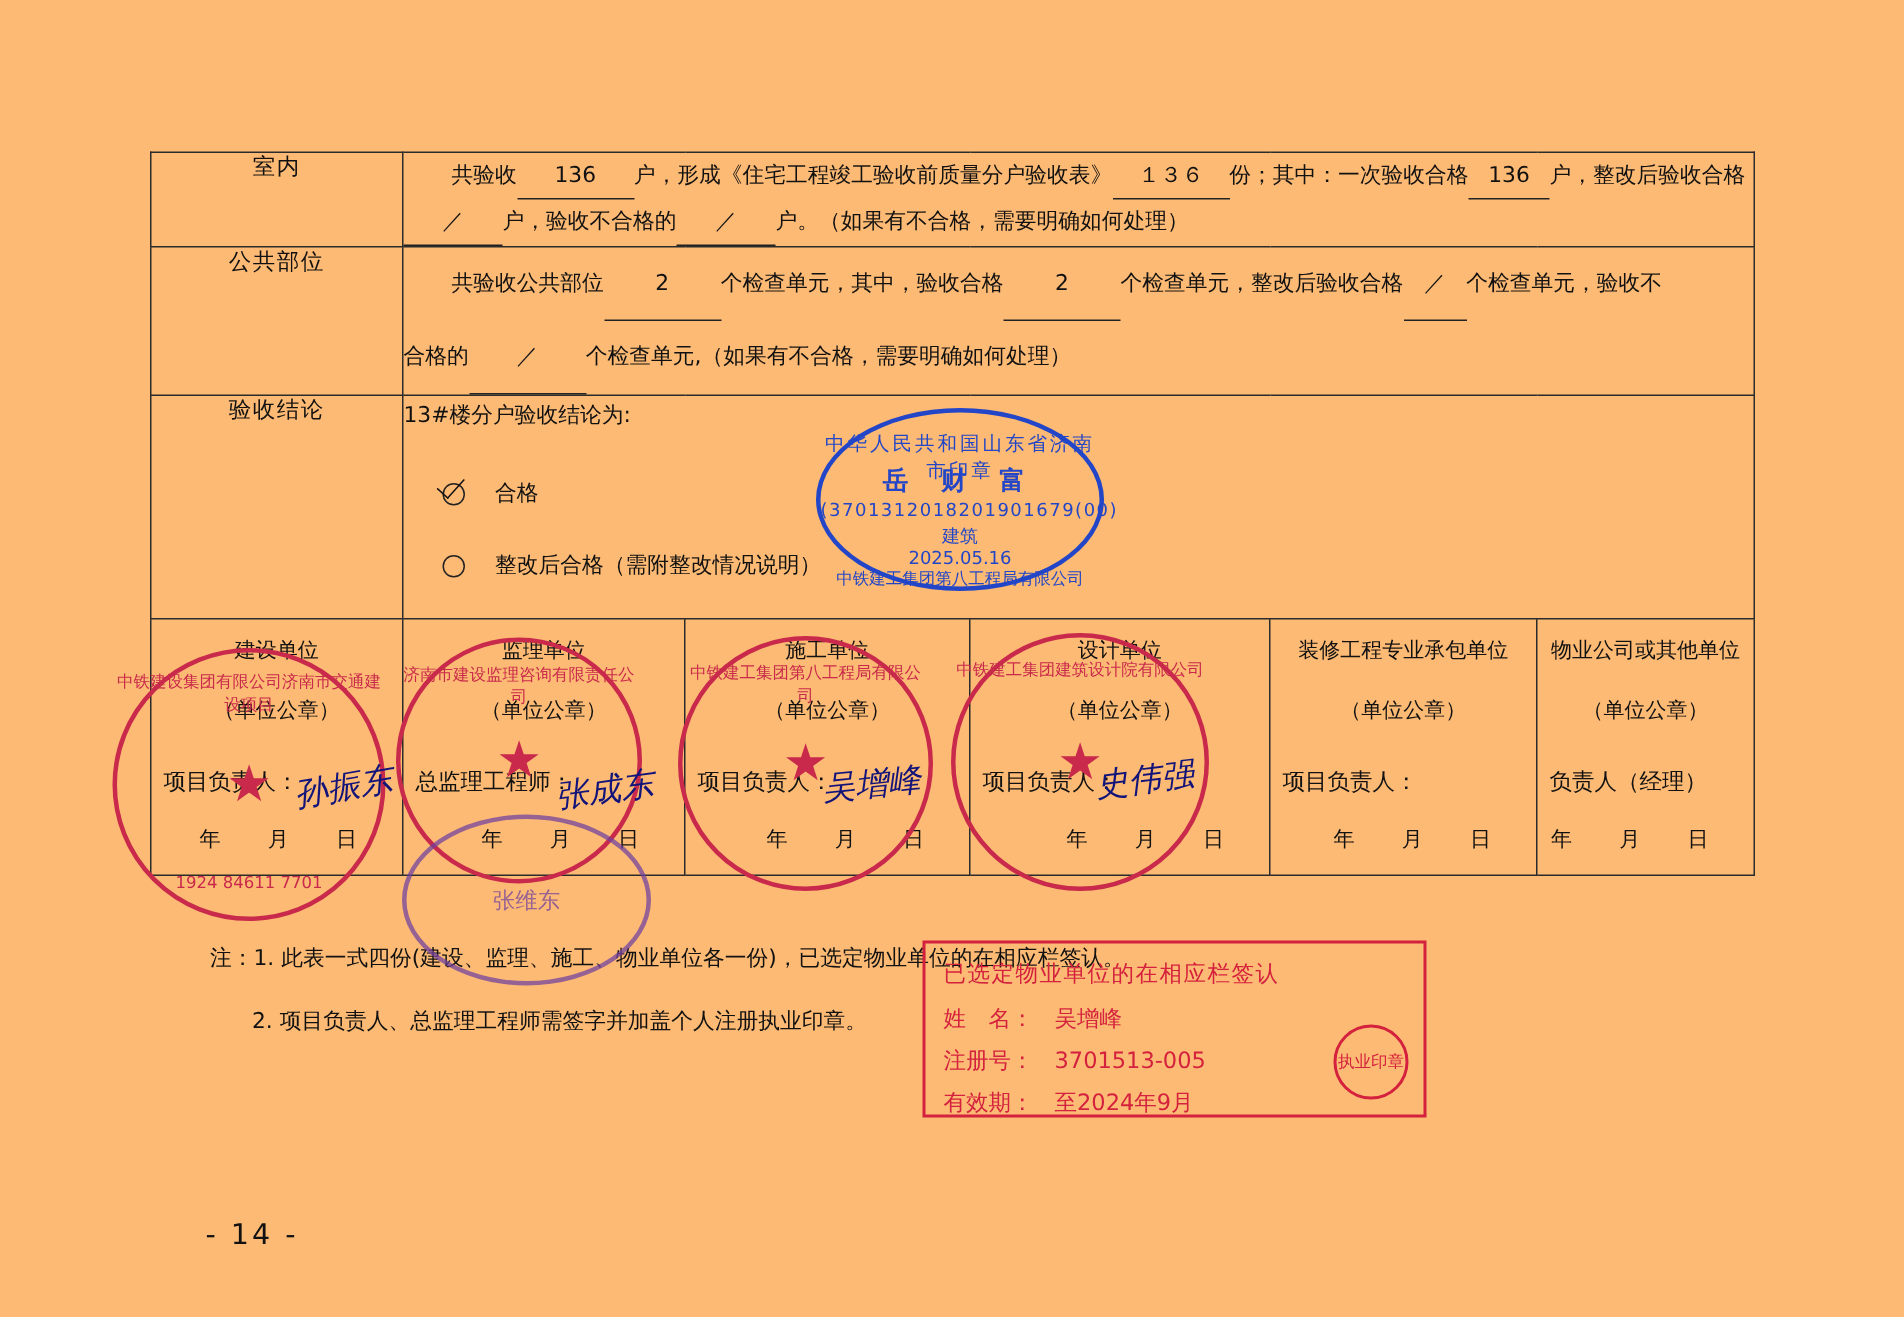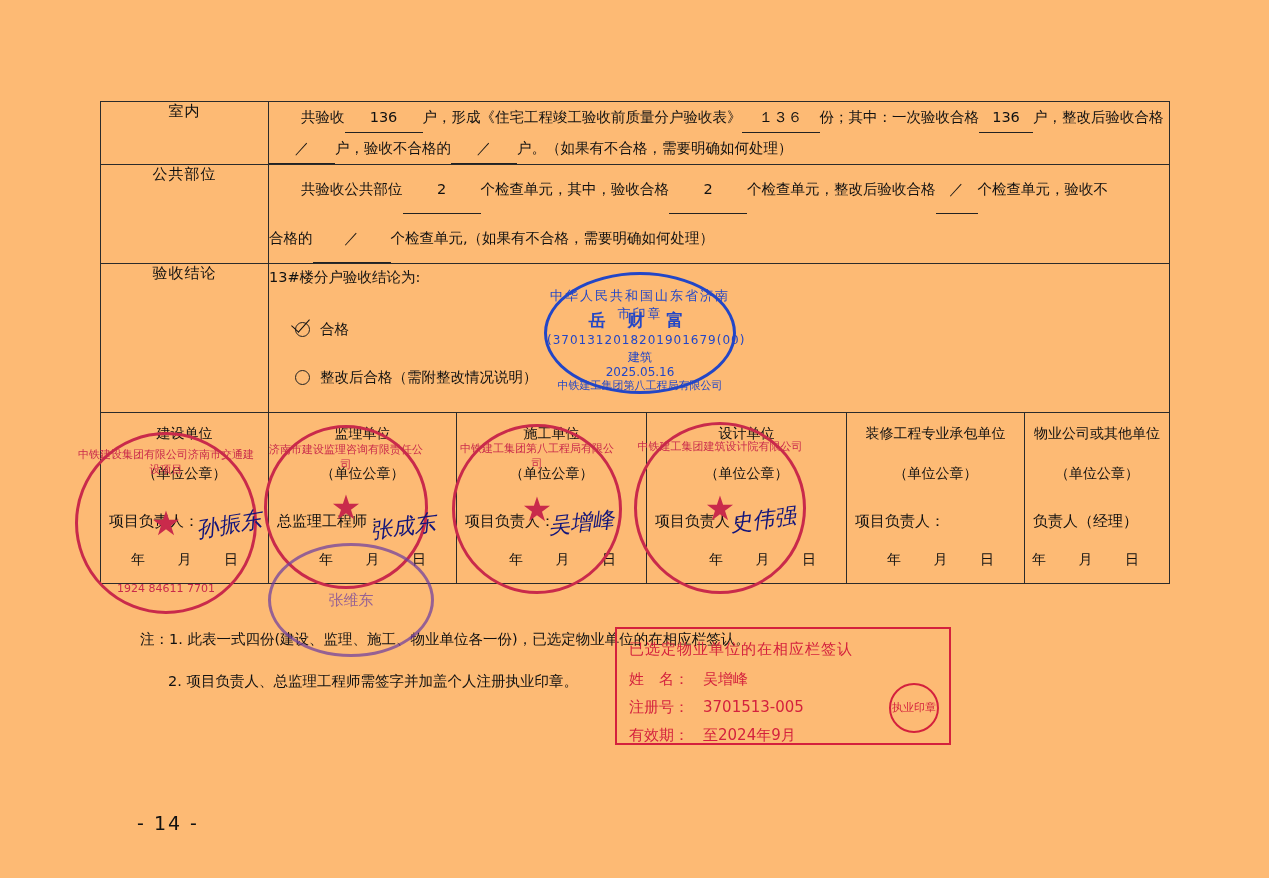--- a/index.html
+++ b/index.html
@@ -54,21 +54,21 @@
 
   
   .concl{
     font-size:14.5px;
     padding:22px 10px 18px 44px;
     line-height:26px;
     position:relative;
     height:118px;
   }
   .concl .line1{margin-bottom:26px;}
-  .opt{margin-left:26px;margin-bottom:22px;display:flex;align-items:center;gap:10px;}
+  .opt{margin-left:26px;margin-bottom:22px;display:flex;align-items:center;gap:20px;}
   .circle{
     width:13px;height:13px;border:1.3px solid #222;border-radius:50%;
     display:inline-block;position:relative;
   }
   .circle.checked::after{
     content:"";
     position:absolute;left:-4px;top:-5px;
     width:16px;height:9px;
     border-left:1.6px solid #111;border-bottom:1.6px solid #111;
     transform:rotate(-48deg);
@@ -79,21 +79,21 @@
     font-size:14px;
   }
   .sig-title{text-align:center;padding-top:12px;}
   .sig-stamp{text-align:center;padding-top:22px;}
   .sig-person{
     position:absolute;left:8px;bottom:52px;
     font-size:15px;
   }
   .sig-date{
     position:absolute;right:16px;bottom:14px;
-    font-size:14px;letter-spacing:14px;
+    font-size:14px;letter-spacing:14px;font-family:Liberation Serif, serif;
   }
   .notes{
     position:absolute;
     left:140px;top:618px;
     font-size:14.5px;
     line-height:42px;
   }
   .notes div{white-space:nowrap;}
   .pagenum{
     position:absolute;

